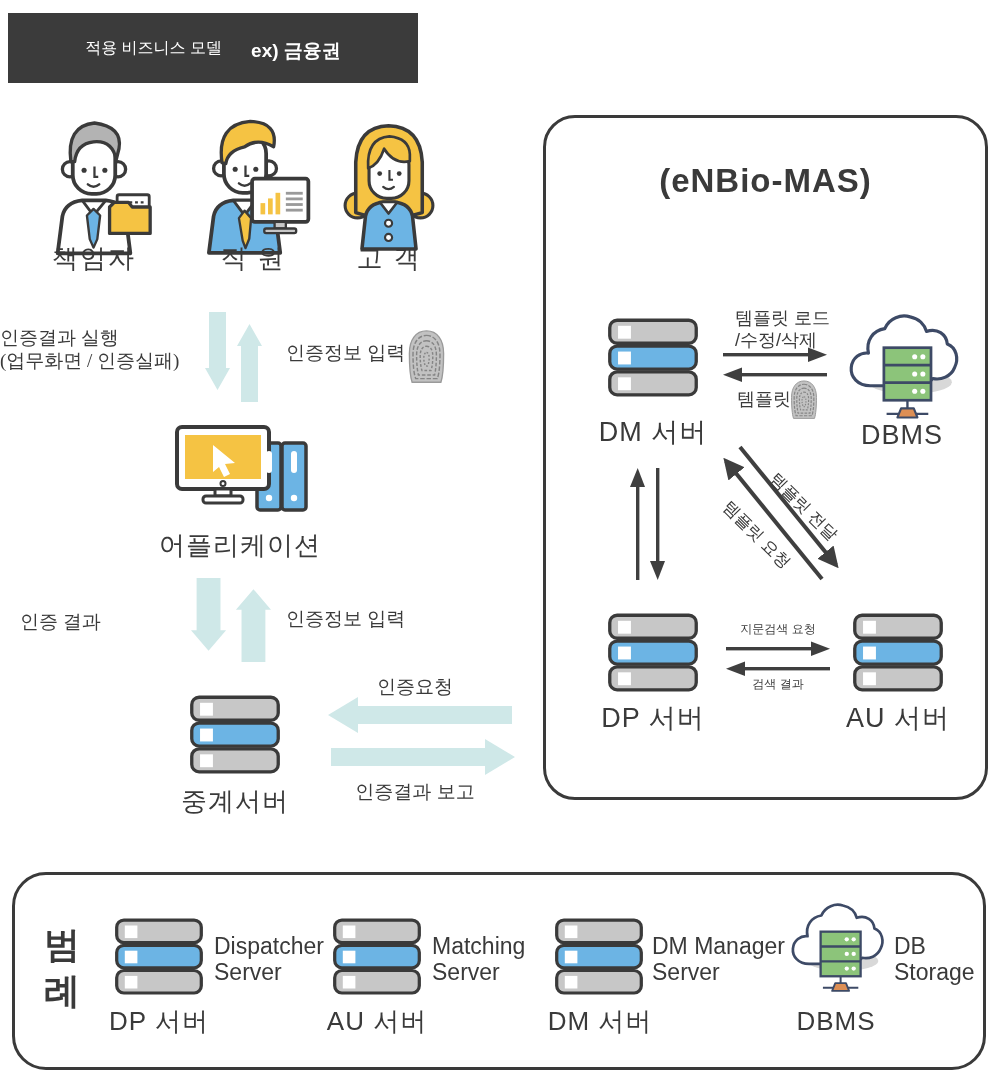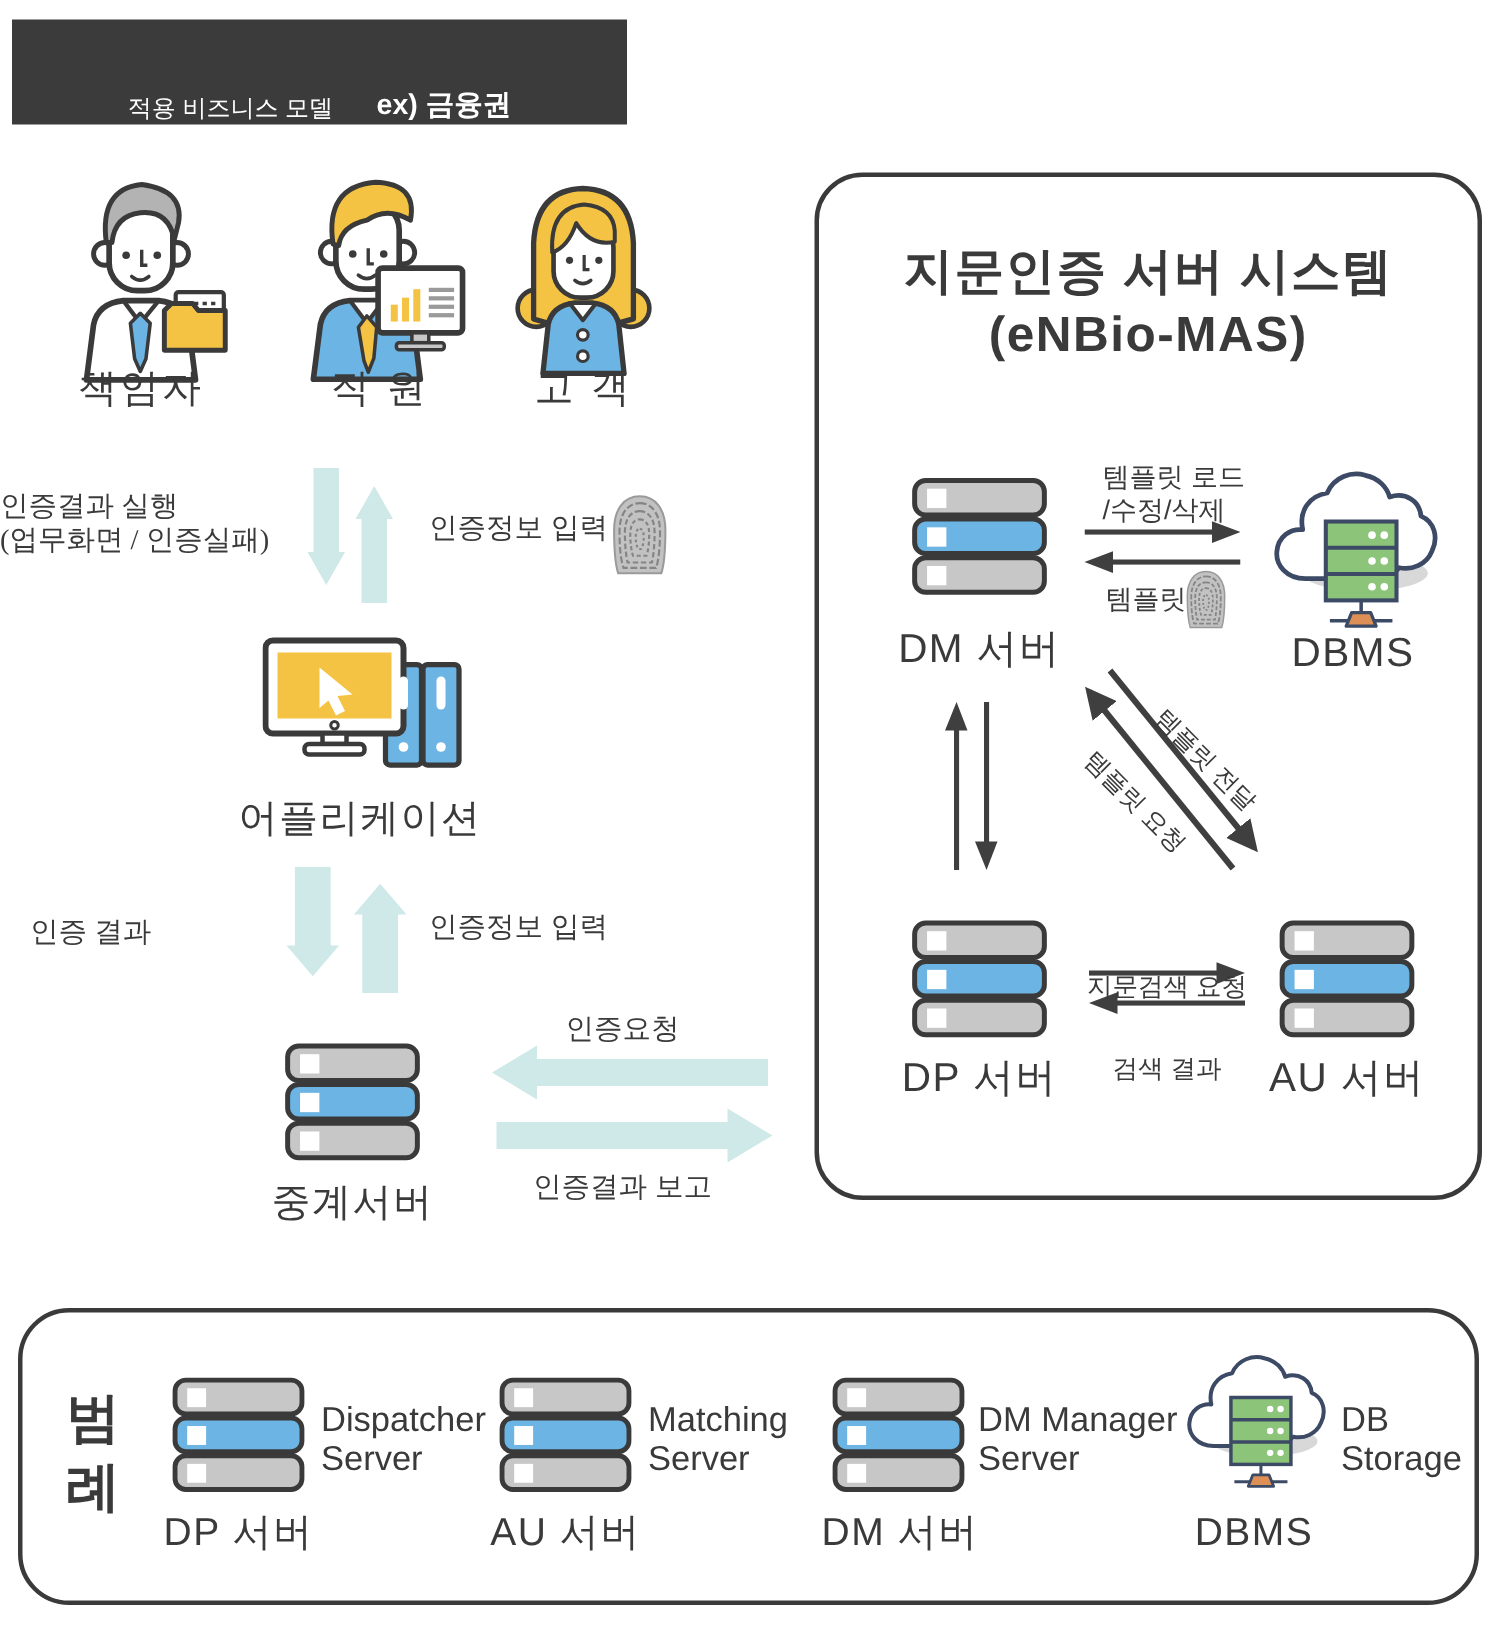--- a/index.html
+++ b/index.html
@@ -2,29 +2,29 @@
 <html><head>
 <meta charset="utf-8">
 <style>
   html,body{margin:0;padding:0;background:#fff;}
   #canvas{position:relative;width:998px;height:1085px;background:#ffffff;overflow:hidden;
           font-family:"Liberation Sans","DejaVu Sans",sans-serif;color:#3a3a3a;}
   .abs{position:absolute;}
   .ctr{text-align:center;}
   .rgt{font-family:Liberation Serif, serif;}
   .title-box{left:8px;top:13px;width:410px;height:70px;background:#3b3b3b;color:#fff;
-             display:flex;align-items:flex-end;justify-content:center;gap:2px;}
+             display:flex;align-items:center;justify-content:center;gap:2px;}
   .title-suffix{font-size:19px;font-weight:bold;padding-top:6px;margin-left:27px;}
   .actor-label{font-size:26px;letter-spacing:2px;}
   .flow-label{font-size:19px;line-height:23px;}
   .node-label{font-size:26px;letter-spacing:1px;}
   .panel{left:543px;top:115px;width:445px;height:685px;border:3px solid #3a3a3a;border-radius:32px;box-sizing:border-box;}
   .panel-title{font-size:33px;font-weight:bold;line-height:42px;letter-spacing:1px;}
   .srv-label{font-size:27px;letter-spacing:1px;}
-  .mini-label{font-size:17px;line-height:21px;margin-top:28px;}
+  .mini-label{font-size:12px;line-height:21px;}
   .mini-label2{font-size:18px;line-height:22px;}
   .diag-label{font-size:16.5px;transform:rotate(45deg);transform-origin:center;white-space:nowrap;}
   .legend-box{left:12px;top:872px;width:974px;height:198px;border:3.5px solid #3a3a3a;border-radius:34px;box-sizing:border-box;}
   .legend-title{font-size:36px;font-weight:bold;width:42px;line-height:46px;word-break:break-all;letter-spacing:2px;font-family:Liberation Serif, serif;}
   .legend-desc{font-size:23px;line-height:26px;}
   svg{display:block;}
 </style>
 </head>
 <body>
 
@@ -156,21 +156,20 @@
 
   <svg class="abs" style="left:328px;top:697px" width="187" height="78" viewBox="0 0 187 78">
     <polygon points="0,18 30,0 30,9 184,9 184,27 30,27 30,36" fill="#cfe8e8"></polygon>
     <polygon points="187,60 157,42 157,51 3,51 3,69 157,69 157,78" fill="#cfe8e8"></polygon>
   </svg>
   <div class="abs ctr flow-label" style="left:340px;top:675px;width:150px">인증요청</div>
   <div class="abs ctr flow-label" style="left:340px;top:780px;width:150px">인증결과 보고</div>
 
   <div class="abs panel"></div>
   <div class="abs ctr panel-title" style="left:553px;top:160px;width:425px">
-    <div>지문인증 서버 시스템</div>
     <div>(eNBio-MAS)</div>
   </div>
 
   <svg class="abs" style="left:607px;top:318px" width="92" height="80" viewBox="0 0 100 86">
     <g stroke="#3a3a3a" stroke-width="3.6">
       <rect x="3" y="2" width="94" height="25" rx="8" fill="#c7c7c7"></rect>
       <rect x="3" y="30" width="94" height="25" rx="8" fill="#6cb4e4"></rect>
       <rect x="3" y="58" width="94" height="25" rx="8" fill="#c7c7c7"></rect>
     </g>
     <g fill="#fff">

